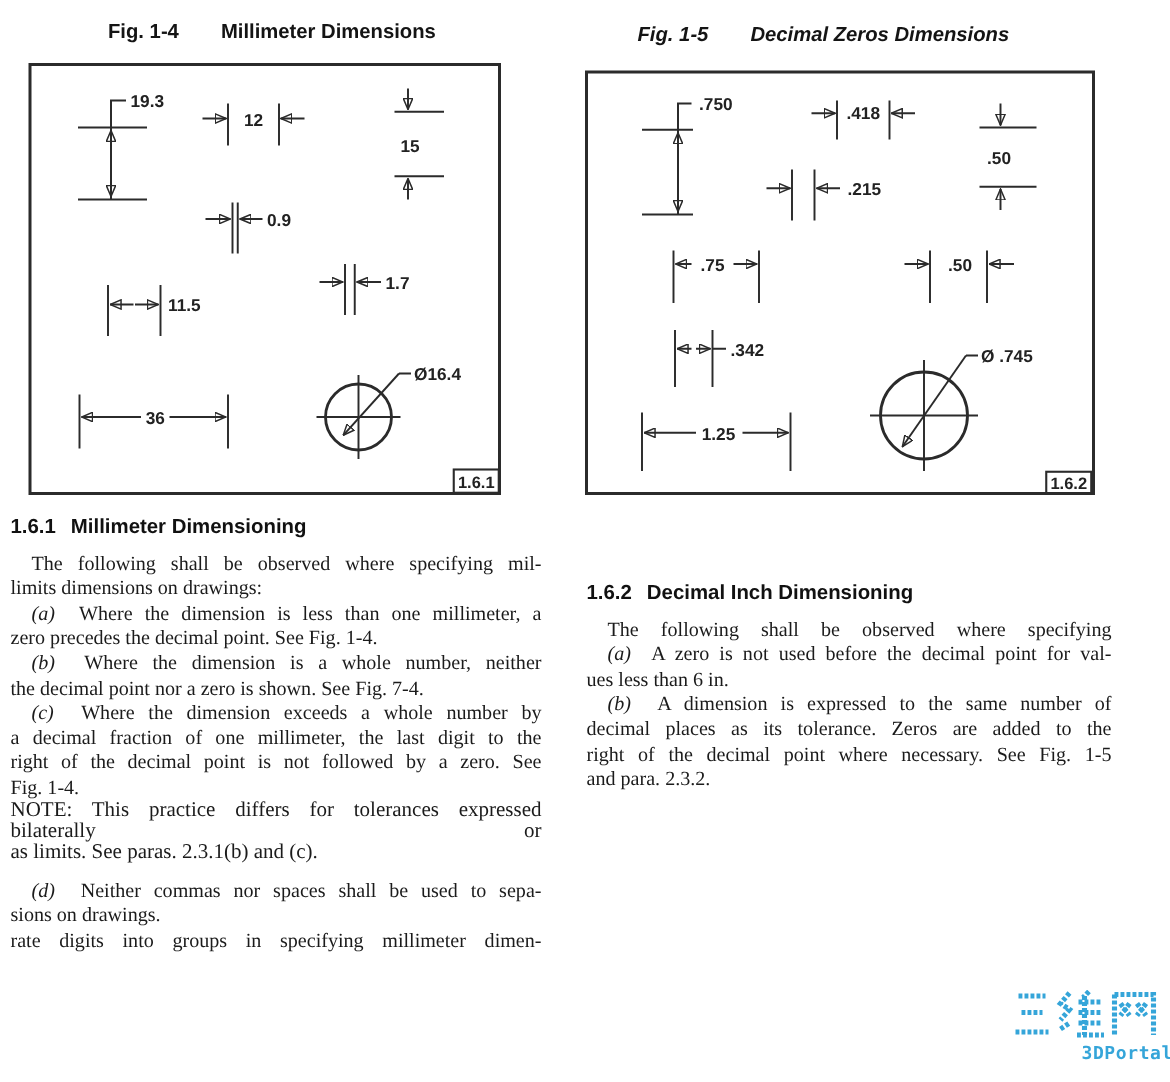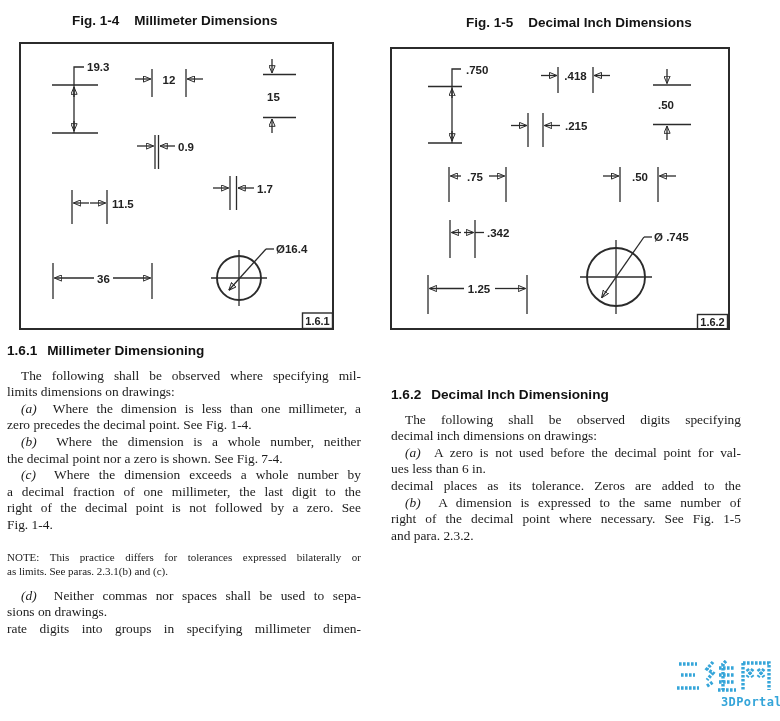--- a/index.html
+++ b/index.html
@@ -1,55 +1,55 @@
 <!DOCTYPE html>
 <html><head>
 <meta charset="utf-8">
 <style>
   html,body{margin:0;padding:0;background:#ffffff;}
   .page{position:relative;width:780px;height:721px;background:#ffffff;overflow:hidden;
         font-family:"Liberation Serif",serif;color:#1b1b1b;}
-  .fig-title{position:absolute;display:flex;gap:15px;font-family:"Liberation Sans",sans-serif;
+  .fig-title{position:absolute;display:flex;gap:28px;font-family:"Liberation Sans",sans-serif;
         font-weight:bold;font-size:13.5px;color:#141414;white-space:pre;}
   .fig-svg{position:absolute;}
   .fig-svg line,.fig-svg path,.fig-svg rect,.fig-svg circle{stroke:#2b2b2b;fill:none;}
   .fig-svg .thin{stroke-width:1.3;}
   .fig-svg .border{stroke-width:2;}
   .fig-svg .circ{stroke-width:1.9;}
   .fig-svg .cbox{stroke-width:1.4;}
   .fig-svg text{stroke:none;fill:#222;font-family:"Liberation Sans",sans-serif;
         font-size:11.5px;font-weight:bold;}
   .fig-svg text.corner{font-size:11px;font-weight:600;text-anchor:middle;}
   .col{position:absolute;font-size:13.4px;line-height:16.6px;}
   .sec-heading{display:flex;gap:10px;font-family:"Liberation Sans",sans-serif;
         font-weight:bold;font-size:13.6px;color:#111;margin-bottom:8px;white-space:pre;}
   .para{margin:0;}
-  .para.note{font-size:11px;line-height:14px;margin:16px 0 10px;}
+  .para.note{font-size:14px;line-height:14px;margin:0 0 10px;}
   .tline{text-align:justify;text-align-last:justify;}
   .tline.last{text-align-last:left;}
   .tline.ind{text-indent:14px;}
   .tline i{font-style:italic;}
   .watermark{position:absolute;left:676px;top:660px;width:98px;}
   .watermark svg{display:block;}
   .watermark .wm-strokes{fill:none;stroke-linecap:butt;}
   .wm-domain{font-family:"DejaVu Sans Mono",monospace;font-weight:bold;font-size:12px;
         letter-spacing:0.4px;margin-top:1px;margin-left:45px;}
 </style>
 </head>
 <body>
 
 <div class="page">
 
   <div class="fig-title" style="left:72px;top:13px;">
     <span>Fig. 1-4</span>
     <span>Millimeter Dimensions</span>
   </div>
-  <div class="fig-title" style="left:466px;top:15px;">
+  <div class="fig-title" style="left:425px;top:15px;font-style:italic;">
     <span>Fig. 1-5</span>
-    <span>Decimal Inch Dimensions</span>
+    <span>Decimal Zeros Dimensions</span>
   </div>
 
   <svg class="fig-svg" style="left:18px;top:41px;" width="317" height="290" viewBox="18 41 317 290">
     <defs>
       <marker id="m14" markerUnits="userSpaceOnUse" markerWidth="8" markerHeight="7" refX="7.6" refY="3.5" orient="auto">
         <path d="M0.3,0.4 L7.6,3.5 L0.3,6.6 Z" fill="#2b2b2b" stroke="none"></path>
       </marker>
     </defs>
     <rect class="border" x="20" y="43" width="313" height="286"></rect>
 
@@ -212,30 +212,29 @@
       </div>
   </div>
 
   <div class="col" style="left:391px;top:387px;width:350px;">
     <div class="sec-heading">
       <span>1.6.2</span>
       <span>Decimal Inch Dimensioning</span>
     </div>
     <div>
         <div class="para">
-          <div class="tline ind">The following shall be observed digits specifying</div>
-          <div class="tline last">decimal inch dimensions on drawings:</div>
+          <div class="tline ind">The following shall be observed where specifying</div>
         </div>
         <div class="para">
           <div class="tline ind"><i>(a)</i>&nbsp;&nbsp;A zero is not used before the decimal point for val-</div>
           <div class="tline last">ues less than 6 in.</div>
         </div>
         <div class="para">
+          <div class="tline ind"><i>(b)</i>&nbsp;&nbsp;A dimension is expressed to the same number of</div>
           <div class="tline">decimal places as its tolerance. Zeros are added to the</div>
-          <div class="tline ind"><i>(b)</i>&nbsp;&nbsp;A dimension is expressed to the same number of</div>
           <div class="tline">right of the decimal point where necessary. See Fig. 1-5</div>
           <div class="tline last">and para. 2.3.2.</div>
         </div>
       </div>
   </div>
 
   <div class="watermark">
     <svg width="96" height="34" viewBox="0 0 96 34" aria-label="三维网">
       <g class="wm-strokes" stroke="#35a5d9" stroke-width="3.4" stroke-dasharray="2.6 1.4">
 

